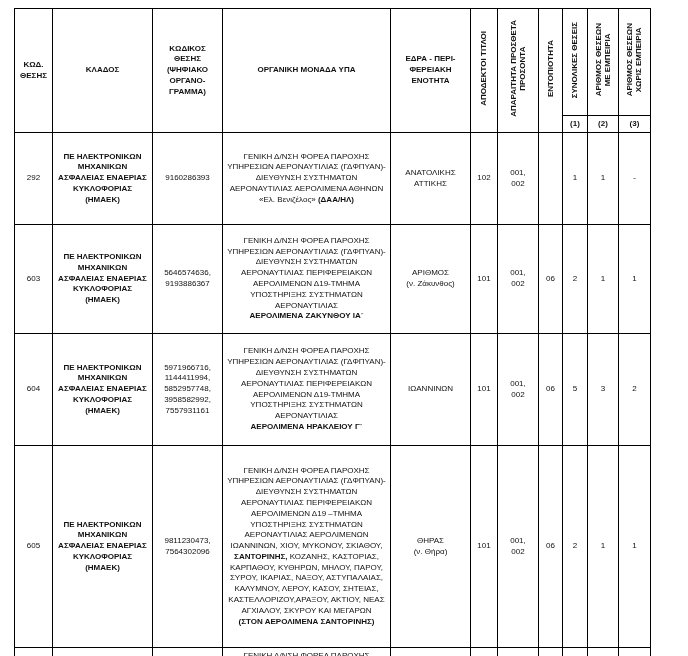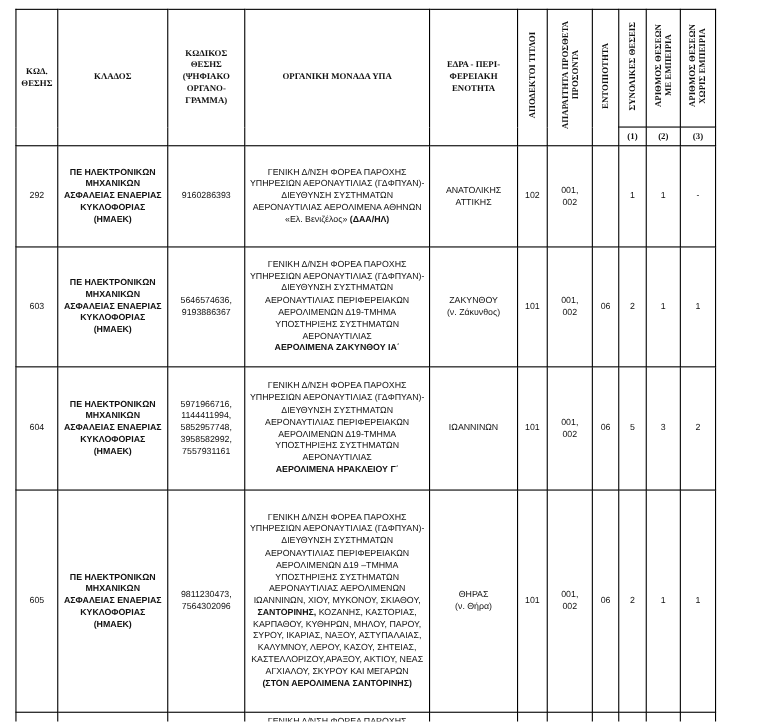--- a/index.html
+++ b/index.html
@@ -21,21 +21,21 @@
     border: 1px solid #000;
     font-size: 8px;
     color: #111;
     text-align: center;
     vertical-align: middle;
     padding: 1px 2px;
     white-space: pre-line;
     line-height: 1.35;
     overflow: hidden;
   }
-  .tbl th { font-weight: 700; font-family: Liberation Serif, serif; }
+  .tbl th { font-weight: 700; }
   .bold { font-weight: 700; }
   .org { line-height: 1.5; padding: 2px 3px; }
   .org-bold-line { display: block; font-weight: 700; }
   .hl { font-weight: 700; }
   .vcell { vertical-align: middle; padding: 2px 1px; }
   .vert {
     display: inline-block;
     writing-mode: vertical-rl;
     transform: rotate(180deg);
     white-space: pre-line;
@@ -114,21 +114,21 @@
       <td>1</td>
       <td>1</td>
       <td>-</td>
     </tr>
 
     <tr class="rh-603">
       <td>603</td>
       <td class="bold">ΠΕ ΗΛΕΚΤΡΟΝΙΚΩΝ ΜΗΧΑΝΙΚΩΝ ΑΣΦΑΛΕΙΑΣ ΕΝΑΕΡΙΑΣ ΚΥΚΛΟΦΟΡΙΑΣ (ΗΜΑΕΚ)</td>
       <td>5646574636, 9193886367</td>
       <td class="org"><span>ΓΕΝΙΚΗ Δ/ΝΣΗ ΦΟΡΕΑ ΠΑΡΟΧΗΣ ΥΠΗΡΕΣΙΩΝ ΑΕΡΟΝΑΥΤΙΛΙΑΣ (ΓΔΦΠΥΑΝ)- ΔΙΕΥΘΥΝΣΗ ΣΥΣΤΗΜΑΤΩΝ ΑΕΡΟΝΑΥΤΙΛΙΑΣ ΠΕΡΙΦΕΡΕΙΑΚΩΝ ΑΕΡΟΛΙΜΕΝΩΝ Δ19-ΤΜΗΜΑ ΥΠΟΣΤΗΡΙΞΗΣ ΣΥΣΤΗΜΑΤΩΝ ΑΕΡΟΝΑΥΤΙΛΙΑΣ</span><span class="org-bold-line">ΑΕΡΟΛΙΜΕΝΑ ΖΑΚΥΝΘΟΥ ΙΑ΄</span></td>
-      <td>ΖΑΚΥΝΘΟΥ
+      <td>ΑΡΙΘΜΟΣ
 (ν. Ζάκυνθος)</td>
       <td>101</td>
       <td>001,
 002</td>
       <td>06</td>
       <td>2</td>
       <td>1</td>
       <td>1</td>
     </tr>
 

